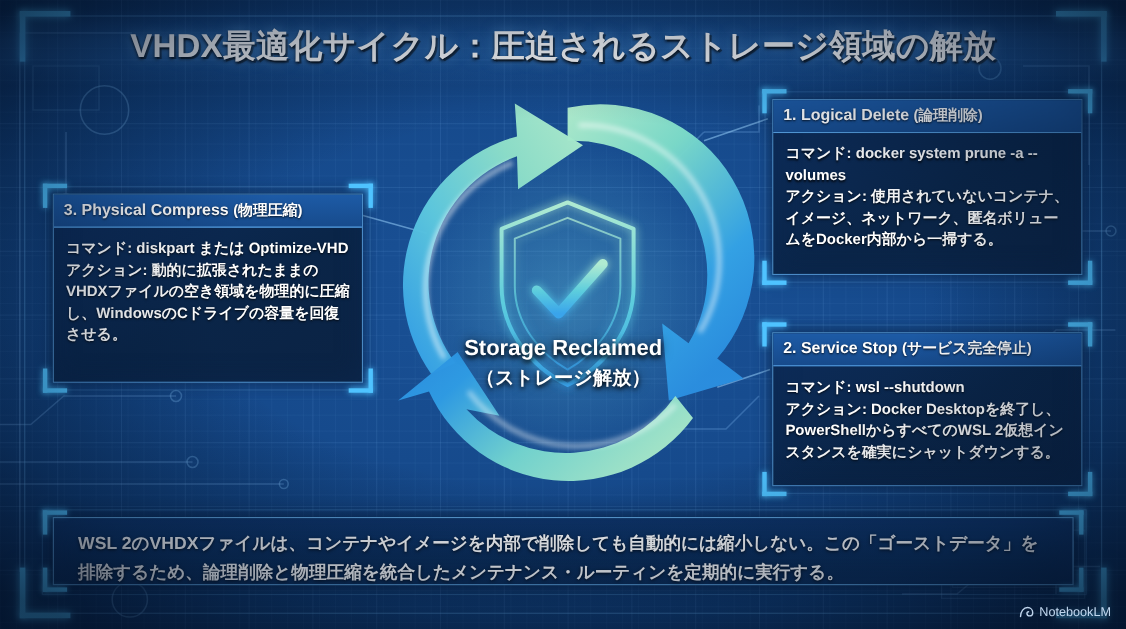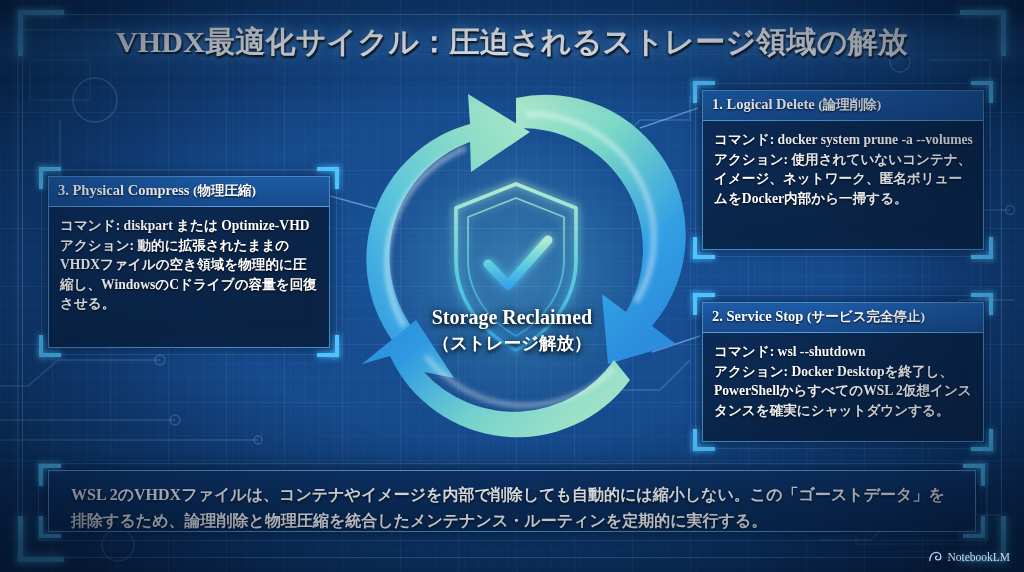--- a/index.html
+++ b/index.html
@@ -4,21 +4,20 @@
 <style>
   html,body{margin:0;padding:0;}
   body{
     width:1024px;height:572px;overflow:hidden;
     font-family:"Liberation Sans","DejaVu Sans",sans-serif;
     background:#0b2d5c;
   }
   #stage{position:relative;width:1024px;height:572px;overflow:hidden;
     background:
       radial-gradient(ellipse 78% 72% at 50% 46%, #1a5298 0%, #164a8c 42%, #0f3a70 72%, #0a2950 100%);
-    font-family: Liberation Serif, serif;
   }
   
   .grid{position:absolute;inset:0;
     background-image:
       linear-gradient(to right, rgba(120,180,240,.13) 1px, transparent 1px),
       linear-gradient(to bottom, rgba(120,180,240,.13) 1px, transparent 1px);
     background-size:58px 58px;background-position:-6px -4px;}
   .grid2{position:absolute;inset:0;
     background-image:
       linear-gradient(to right, rgba(120,180,240,.05) 1px, transparent 1px),

